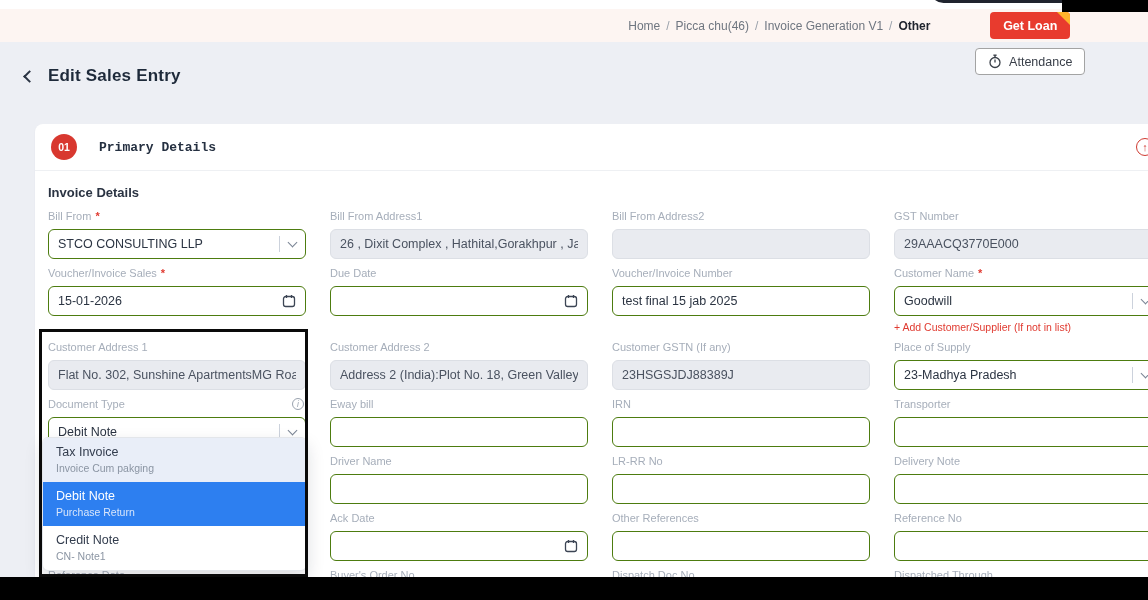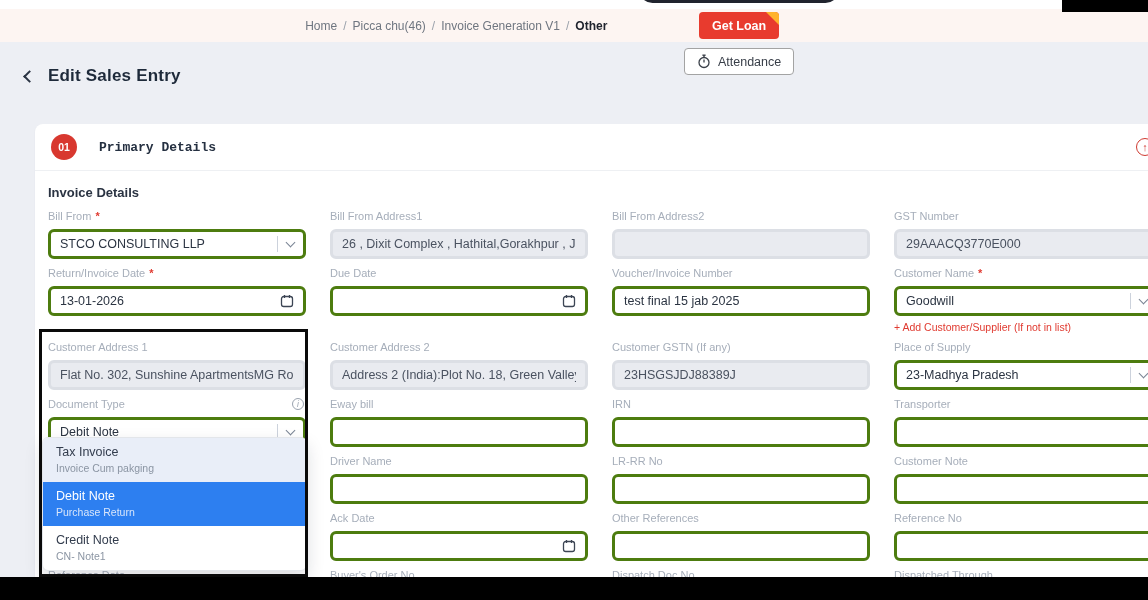--- a/index.html
+++ b/index.html
@@ -2,21 +2,21 @@
 <html><head>
 <meta charset="utf-8">
 <style>
   * { margin:0; padding:0; box-sizing:border-box; }
   html,body { width:1148px; height:600px; overflow:hidden;
     font-family:"Liberation Sans", sans-serif; background:#edeff4; position:relative; }
 
   
   .topbar { position:absolute; top:0; left:0; width:1148px; height:42px;
     background:#fdf5f2; border-top:9px solid #ffffff;
-    display:flex; align-items:center; justify-content:center; padding:0 14px;gap:32px; }
+    display:flex; align-items:center; justify-content:flex-end; padding:0 14px; }
   .crumbs { font-size:12px; color:#6f7680; display:flex; gap:6px; align-items:center; }
   .crumbs .sep { color:#9aa1ab; }
   .crumbs .current { color:#20242e; font-weight:bold; }
   .tb-actions { display:flex; align-items:center; gap:9px; margin-right:4px;flex-direction:column; }
   .btn-dark { background:#20242e; color:#fff; border-radius:15px; height:27px;
     display:flex; align-items:center; gap:7px; padding:0 16px; font-size:12.5px; font-weight:bold; cursor:pointer; }
   .btn-loan { position:relative; background:#e83b2e; color:#fff; border-radius:4px; height:27px;
     display:flex; align-items:center; padding:12px 13px; font-size:12.5px; font-weight:bold; overflow:hidden; cursor:pointer; }
   .btn-loan .fold { position:absolute; top:0; right:0; width:0; height:0;
     border-top:13px solid #ffb32c; border-left:13px solid transparent; }
@@ -41,21 +41,21 @@
   .collapse-ic { position:absolute; right:3px; top:14px; width:18px; height:18px; border-radius:50%;
     border:1.6px solid #cf3a31; color:#cf3a31; font-size:11px; font-weight:bold;
     display:flex; align-items:center; justify-content:center; cursor:pointer; }
   .section-title { font-size:13px; font-weight:bold; color:#2a3342; margin:14px 0 10px 13px; }
 
   
   .grid { display:grid; grid-template-columns:258px 258px 258px 265px;
     column-gap:24px; row-gap:8px; margin-left:13px; }
   .lbl { display:flex; align-items:flex-start; font-size:11px; color:#a6aeba; margin-bottom:5px; height:14px; }
   .req { color:#e03a30; margin-left:4px; font-weight:bold; }
-  .inp { height:30px; background:#fff; border:3px solid #4d7c0f; border-radius:6px;
+  .inp { height:30px; background:#fff; border:1px solid #4d7c0f; border-radius:6px;
     display:flex; align-items:center; padding:0 9px; font-size:12.5px; color:#2b3442;
     white-space:nowrap; overflow:hidden; cursor:text; }
   .inp.disabled { background:#e9ebf0; border-color:#dcdfe5; color:#4a5260; cursor:default; }
   .inp .val { overflow:hidden; white-space:nowrap; }
   .grow { flex:1 1 auto; }
   .vline { width:1px; height:16px; background:#ccd2dc; margin:0 9px 0 6px; flex:none; }
   .chev { width:7px; height:7px; border-right:1.6px solid #7a8494; border-bottom:1.6px solid #7a8494;
     transform:rotate(45deg); margin-top:-4px; flex:none; }
   .cal { flex:none; margin-left:6px; }
   .addlink { font-size:10.5px; color:#e03a30; margin-top:5px; cursor:pointer; }
@@ -166,25 +166,25 @@
       <div class="lbl">
           <span>GST Number</span>
         </div>
       <div class="inp disabled">
           <span class="val">29AAACQ3770E000</span>
         </div>
     </div>
 
     <div class="field">
       <div class="lbl">
-          <span>Return/Invoice Date</span>
+          <span>Voucher/Invoice Sales</span>
           <span class="req">*</span>
         </div>
       <div class="inp">
-          <span class="val">13-01-2026</span>
+          <span class="val">15-01-2026</span>
           <span class="grow"></span>
         <svg class="cal" width="14" height="14" viewBox="0 0 14 14">
             <rect x="1.5" y="2.5" width="11" height="10" rx="2.2" fill="none" stroke="#3c4554" stroke-width="1.3"></rect>
             <line x1="4.5" y1="1" x2="4.5" y2="4" stroke="#3c4554" stroke-width="1.3"></line>
             <line x1="9.5" y1="1" x2="9.5" y2="4" stroke="#3c4554" stroke-width="1.3"></line>
           </svg>
         </div>
     </div>
     <div class="field">
       <div class="lbl">
@@ -307,21 +307,21 @@
     <div class="field">
       <div class="lbl">
           <span>LR-RR No</span>
         </div>
       <div class="inp">
           <span class="val"></span>
         </div>
     </div>
     <div class="field">
       <div class="lbl">
-          <span>Customer Note</span>
+          <span>Delivery Note</span>
         </div>
       <div class="inp">
           <span class="val"></span>
         </div>
     </div>
 
     <div class="field"></div>
     <div class="field">
       <div class="lbl">
           <span>Ack Date</span>

